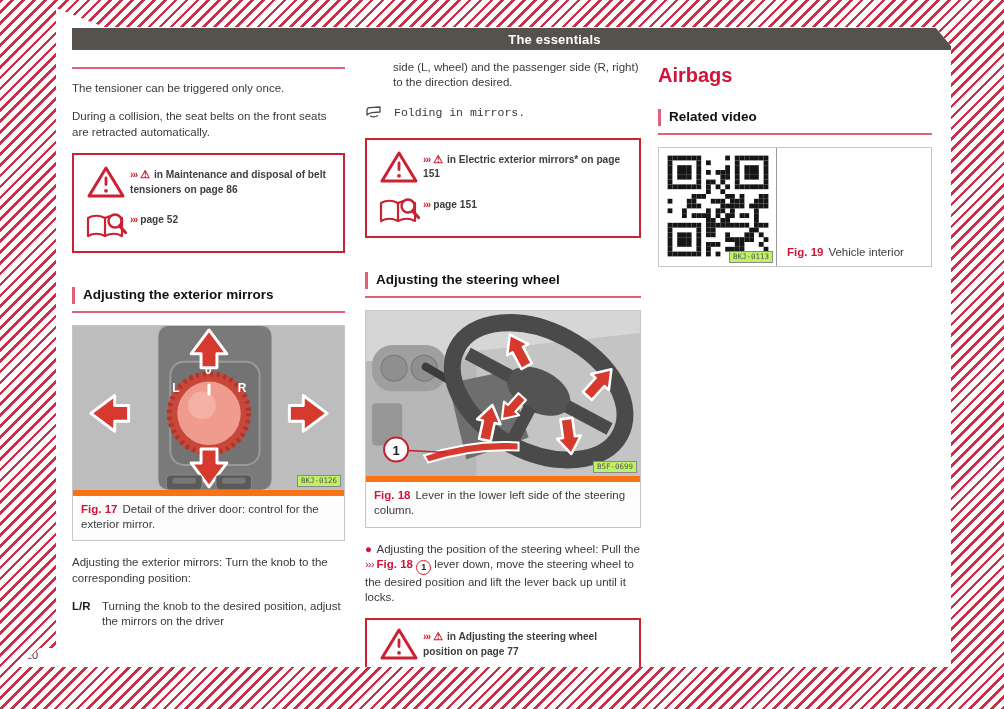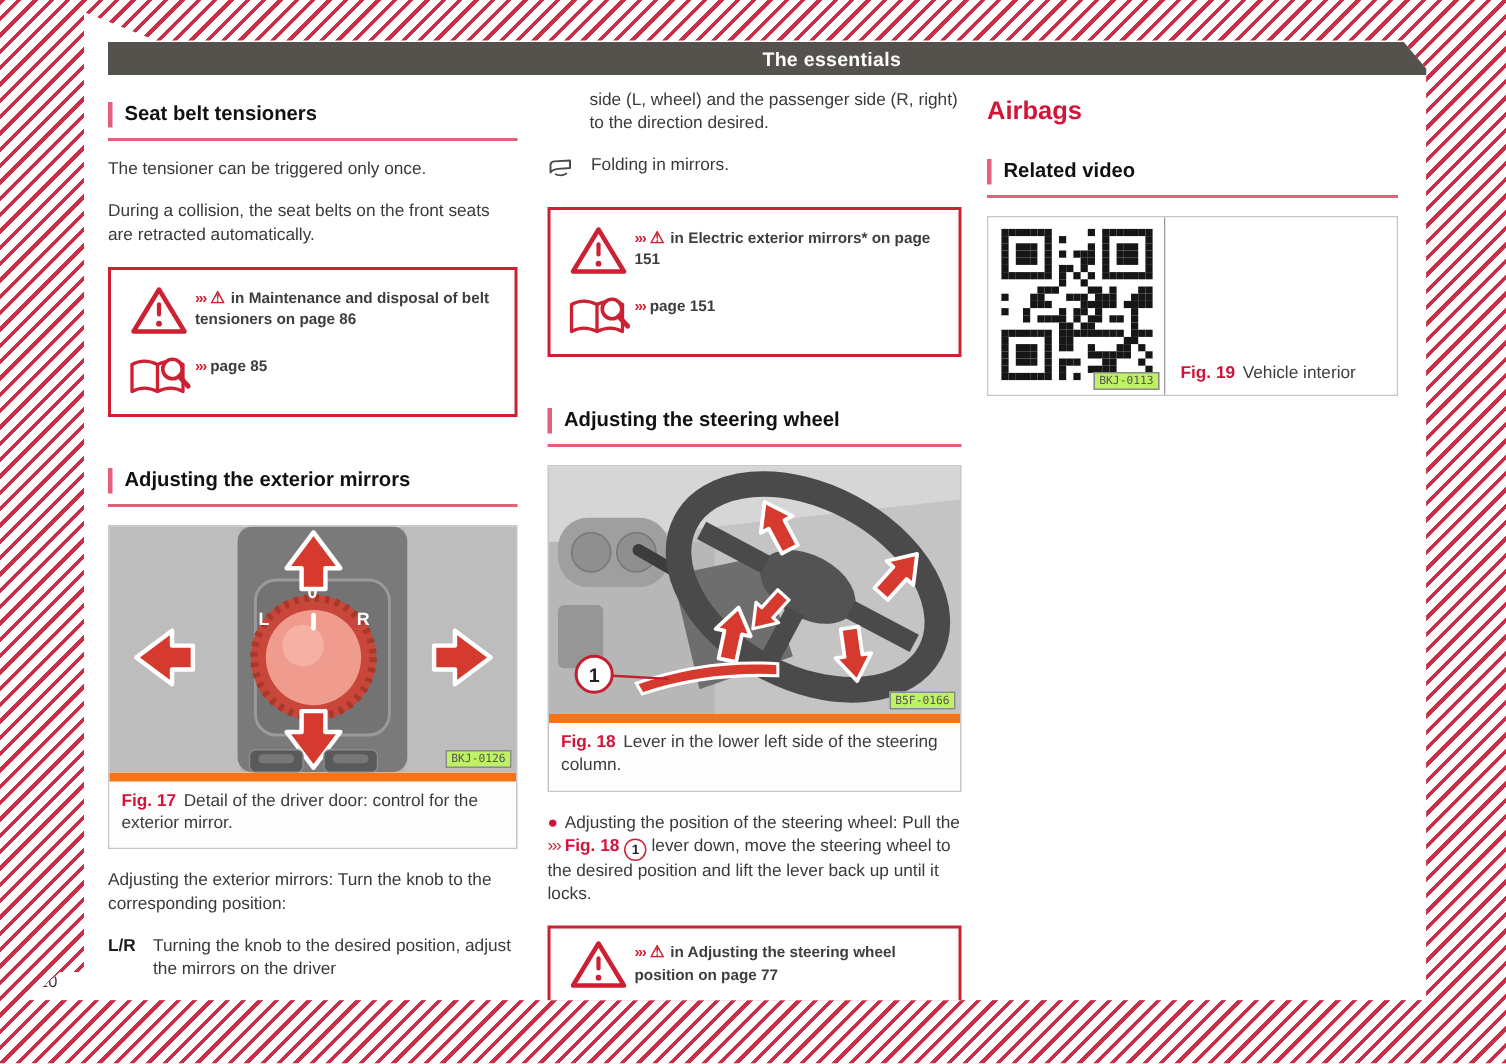--- a/index.html
+++ b/index.html
@@ -27,23 +27,23 @@
   figure{margin:0;border:1px solid #c6c6c6;background:#fff;}
   .imgwrap{position:relative;display:block;line-height:0;}
   .figimg{display:block;width:100%;height:auto;}
   figcaption{padding:6px 8px 8px;font-size:11.5px;line-height:1.32;color:#3c3c3c;background:#fdfdfd;border-top:6px solid #f97316;}
   .figlab{color:#d11438;font-weight:bold;margin-right:5px;}
   .idlabel{position:absolute;right:3px;bottom:3px;background:#bef264;border:1px solid #8a8a8a;font-size:7.5px;color:#555;
         padding:0 3px;line-height:10px;font-family:"DejaVu Sans Mono",monospace;}
   .def{display:flex;font-size:11.5px;line-height:1.34;color:#3a3a3a;margin-top:4px;}
   .defterm{font-weight:bold;color:#1d1d1d;flex:0 0 30px;}
   .cont{padding-left:28px;margin-top:6px;}
-  .folditem{display:flex;gap:11px;align-items:flex-start;font-size:11.5px;color:#3a3a3a;margin:0 0 16px;}
+  .folditem{display:flex;gap:11px;align-items:center;font-size:11.5px;color:#3a3a3a;margin:0 0 16px;font-family:Liberation Mono, monospace;}
   .folditem .ic{margin-top:1px;}
-  .airbags{font-size:17px;font-weight:bold;color:#d11438;margin:4px 0 22px;}
+  .airbags{font-size:20px;font-weight:bold;color:#d11438;margin:4px 0 22px;}
   .fig19{display:flex;height:118px;}
   .qrcell{width:117px;flex:0 0 117px;border-right:1px solid #9a9a9a;position:relative;background:#fff;}
   .capcell{flex:1;position:relative;background:#fff;}
   .cap19{position:absolute;left:10px;bottom:8px;font-size:11.5px;color:#3c3c3c;}
   .callout-circle{display:inline-flex;align-items:center;justify-content:center;width:13px;height:13px;
         border:1.3px solid #cc2033;border-radius:50%;font-size:9px;font-weight:bold;color:#222;vertical-align:-2px;background:#fff;}
   .figref{color:#d11438;font-weight:bold;}
   .bullet{color:#d11438;margin-right:2px;}
   .pagenum{position:absolute;left:8px;top:641px;font-size:11px;color:#3a3a3a;}
   .mt36{margin-top:34px;}
@@ -54,21 +54,20 @@
 
 <div class="stripes"></div>
 
 <div class="page">
 
   <div class="header-bar">
     <span>The essentials</span>
   </div>
 
   <div class="col col1">
-    <div class="sechead">Seat belt tensioners</div>
     <hr class="secrule">
     <p class="body">The tensioner can be triggered only once.</p>
     <p class="body">During a collision, the seat belts on the front seats are retracted automatically.</p>
 
     <div class="warnbox">
       <div class="wrow">
         <div class="wicon">
           <svg width="40" height="34" viewBox="0 0 40 34">
             <path d="M20 3 L37 31 H3 Z" fill="none" stroke="#cc2033" stroke-width="3" stroke-linejoin="round"></path>
             <rect x="18.6" y="11.5" width="2.8" height="9.5" rx="1.4" fill="#cc2033"></rect>
@@ -79,21 +78,21 @@
       </div>
       <div class="wrow">
         <div class="wicon">
           <svg width="44" height="30" viewBox="0 0 44 30">
             <path d="M4 7 Q12 2.5 21 7 L21 25 Q12 20.5 4 25 Z" fill="none" stroke="#cc2033" stroke-width="2.2" stroke-linejoin="round"></path>
             <path d="M21 7 Q30 2.5 38 7 L38 25 Q30 20.5 21 25" fill="none" stroke="#cc2033" stroke-width="2.2" stroke-linejoin="round"></path>
             <circle cx="31" cy="10" r="6.5" fill="#fff" stroke="#cc2033" stroke-width="2.4"></circle>
             <line x1="35.5" y1="15" x2="41.5" y2="21.5" stroke="#cc2033" stroke-width="3.2" stroke-linecap="round"></line>
           </svg>
         </div>
-        <p class="wtext"><span class="chev">›››</span><span>page 85</span></p>
+        <p class="wtext"><span class="chev">›››</span><span>page 52</span></p>
       </div>
     </div>
 
     <div class="sechead mt36">Adjusting the exterior mirrors</div>
     <hr class="secrule">
 
     <figure class="mb14">
       <span class="imgwrap">
         <svg class="figimg" viewBox="0 0 273 165">
           <rect width="273" height="165" fill="#b3b3b3"></rect>
@@ -216,21 +215,21 @@
             <use href="#arr18" transform="translate(202,124) rotate(172) scale(0.85)"></use>
             <use href="#arr18" transform="translate(122,112) rotate(12) scale(0.85)"></use>
           </g>
 
           <g>
             <line x1="42" y1="139" x2="80" y2="141" stroke="#c22032" stroke-width="1.5"></line>
             <circle cx="30" cy="138" r="12" fill="#fff" stroke="#c22032" stroke-width="2"></circle>
             <text x="30" y="143" font-size="13" font-weight="bold" fill="#222" text-anchor="middle">1</text>
           </g>
         </svg>
-        <span class="idlabel">B5F-0166</span>
+        <span class="idlabel">B5F-0699</span>
       </span>
       <figcaption><span class="figlab">Fig. 18</span><span>Lever in the lower left side of the steering column.</span></figcaption>
     </figure>
 
     <p class="body">
       <span class="bullet">●</span>
       <span>Adjusting the position of the steering wheel: Pull the</span>
       <span class="chev">›››</span><span class="figref">Fig. 18</span>
       <span class="callout-circle">1</span>
       <span>lever down, move the steering wheel to the desired position and lift the lever back up until it locks.</span>

